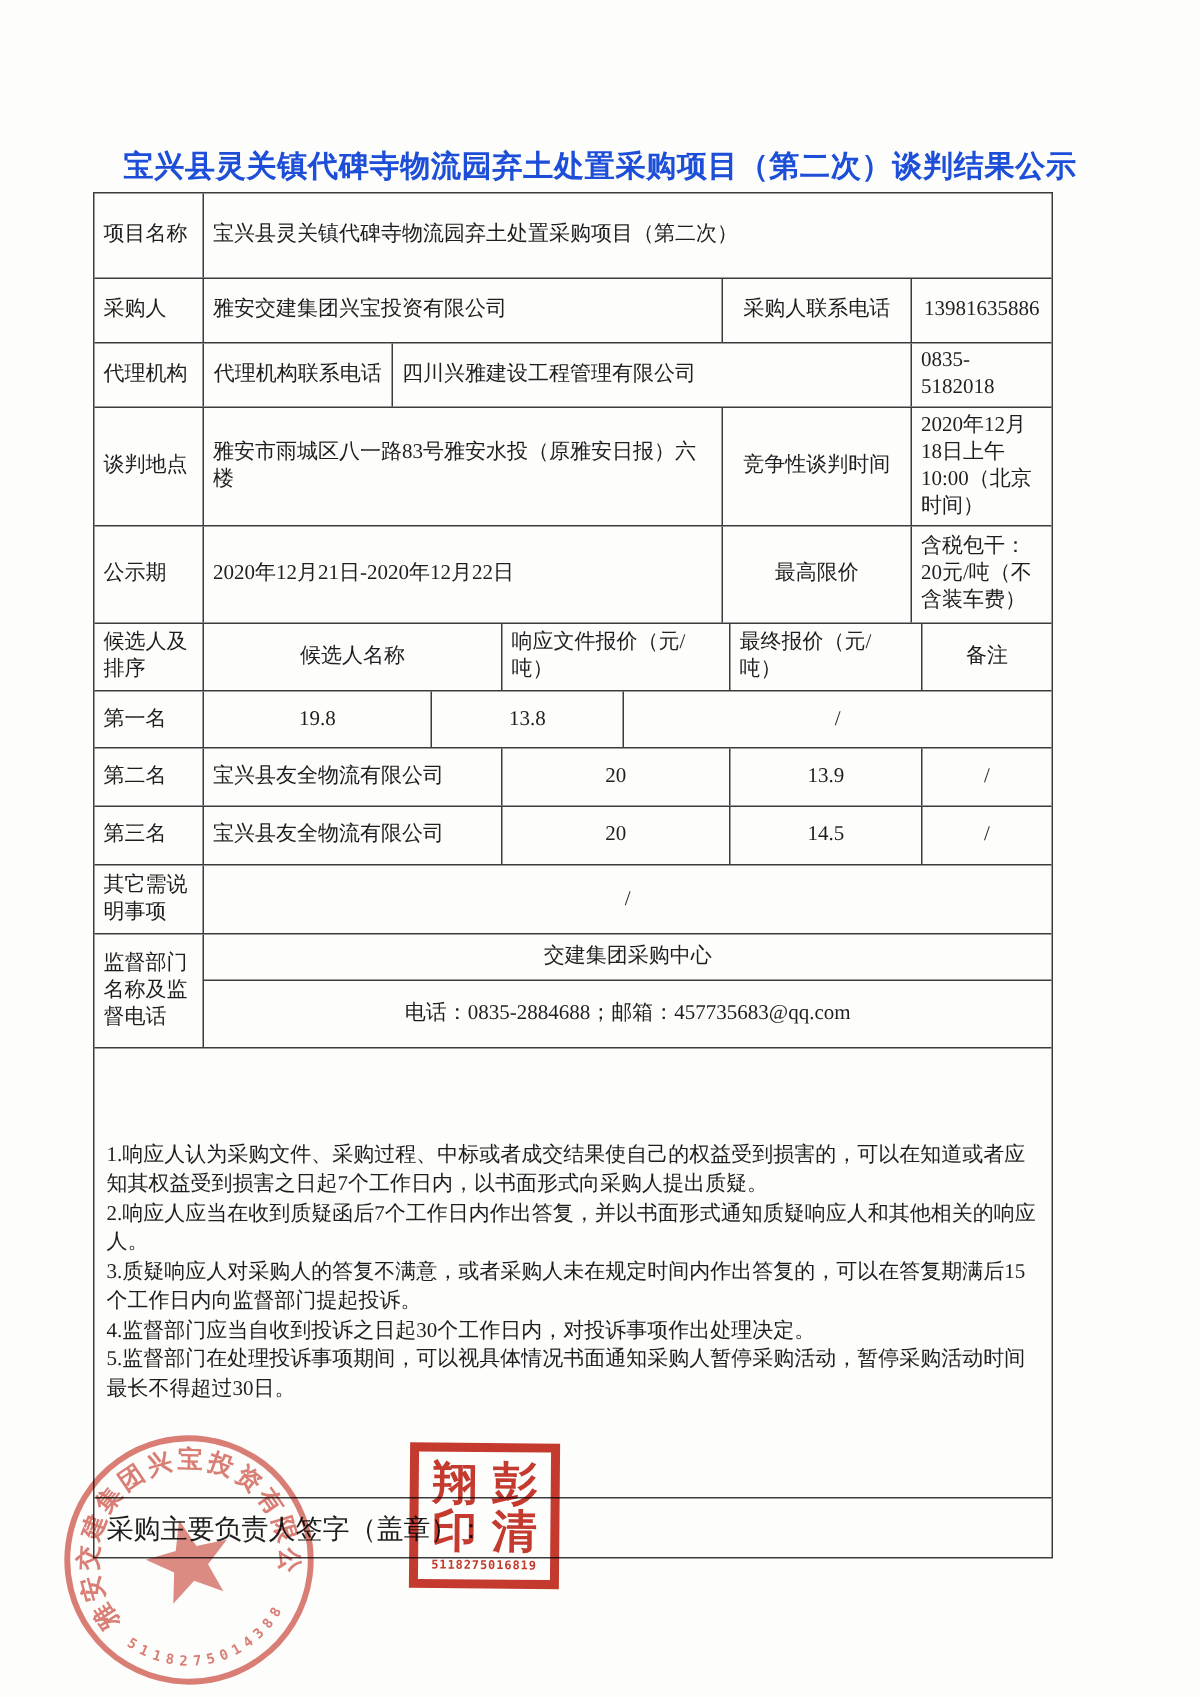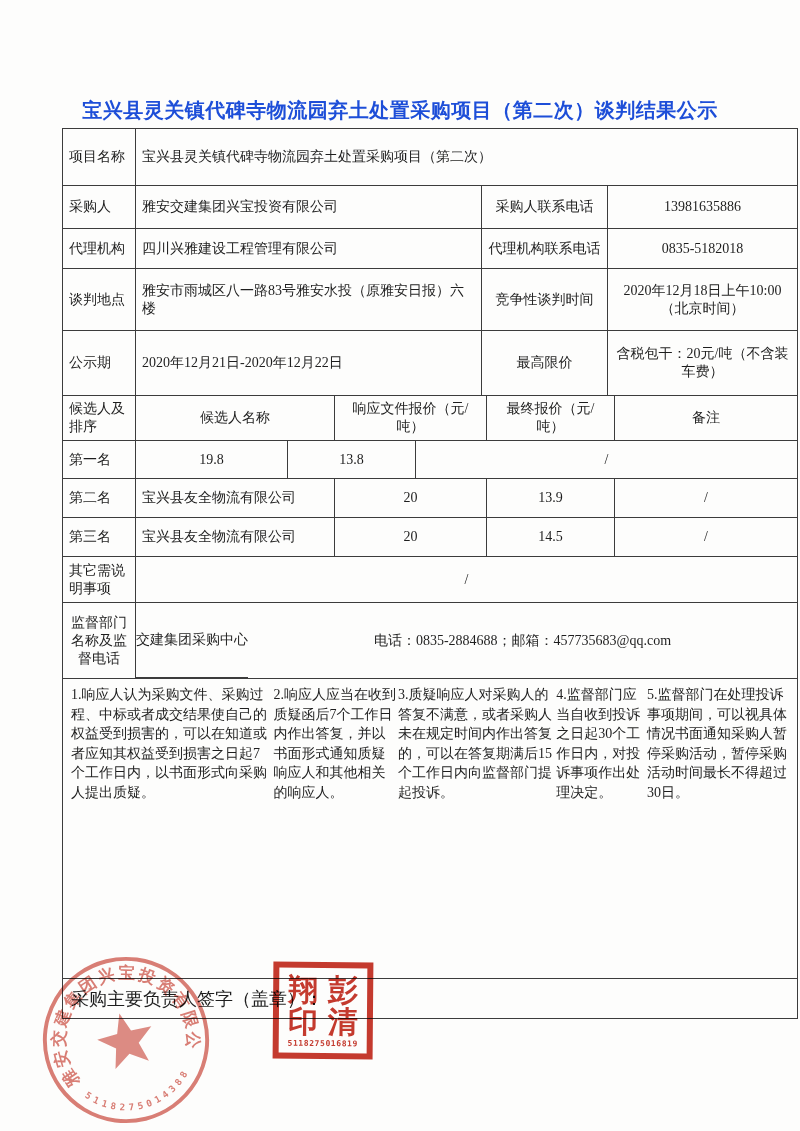--- a/index.html
+++ b/index.html
@@ -9,49 +9,49 @@
     font-family:"Liberation Serif","DejaVu Serif",serif;
   }
   .page{position:absolute;inset:0;}
   .doc-title{
     position:absolute;top:97px;left:0;width:100%;
     text-align:center;font-family:"Liberation Sans","DejaVu Sans",sans-serif;
     font-weight:bold;font-size:20px;letter-spacing:0.5px;color:#1d4ed8;
   }
   
   .tbl{
-    position:absolute;left:62px;top:128px;width:736px;
+    position:absolute;left:62px;top:128px;width:640px;
     border:1px solid #3c3c3c;box-sizing:border-box;
     font-size:14px;line-height:18px;
   }
   .row{display:flex;align-items:stretch;border-bottom:1px solid #3c3c3c;box-sizing:border-box;}
   .row:last-child{border-bottom:none;}
   .c{
     border-right:1px solid #3c3c3c;box-sizing:border-box;
     display:flex;align-items:center;padding:3px 6px;
   }
   .c:last-child{border-right:none;}
-  .ctr{justify-content:center;text-align:center;}
+  .ctr{justify-content:center;text-align:left;}
   .w-lab{width:73px;flex:none;}
   .w-v1{width:346px;flex:none;}
   .w-l2{width:126px;flex:none;padding:3px 2px;}
   .w-v2{flex:1;}
   .w-name{width:199px;flex:none;}
   .w-p1{width:152px;flex:none;}
   .w-p2{width:128px;flex:none;}
   .w-bz{flex:1;}
   .h57{min-height:57px}.h43{min-height:43px}.h40{min-height:40px}
   .h62{min-height:62px}.h65{min-height:65px}.h45{min-height:45px}
   .h38{min-height:38px}.h39{min-height:39px}.h46{min-height:46px}
   .h76{min-height:76px}.h300{min-height:300px}
-  .supwrap{flex:1;display:flex;flex-direction:row;}
+  .supwrap{flex:1;display:flex;flex-direction:column;}
   .sub1{min-height:31px;border-bottom:1px solid #3c3c3c;box-sizing:border-box;
         display:flex;align-items:center;justify-content:center;text-align:center;}
   .sub2{flex:1;display:flex;align-items:center;justify-content:center;text-align:center;}
-  .objcell{flex:1;display:flex;flex-direction:row;justify-content:center;
+  .objcell{flex:1;display:flex;flex-direction:column;justify-content:center;
            padding:6px 8px;line-height:19.5px;font-size:14px;}
   .sigcell{flex:1;display:flex;align-items:center;padding:3px 8px;font-size:18px;}
   
   .seal-square{
     position:absolute;left:273px;top:962px;width:100px;height:97px;
     border:6px solid #c1291c;box-sizing:border-box;
     color:#c1291c;mix-blend-mode:multiply;opacity:0.92;
     display:flex;flex-direction:column;align-items:center;justify-content:center;
     transform:rotate(0.5deg);
   }
@@ -81,22 +81,22 @@
 
     <div class="row h43">
       <div class="c w-lab">采购人</div>
       <div class="c w-v1">雅安交建集团兴宝投资有限公司</div>
       <div class="c w-l2 ctr">采购人联系电话</div>
       <div class="c w-v2 ctr">13981635886</div>
     </div>
 
     <div class="row h40">
       <div class="c w-lab">代理机构</div>
+      <div class="c w-l2 ctr">代理机构联系电话</div>
       <div class="c w-v1">四川兴雅建设工程管理有限公司</div>
-      <div class="c w-l2 ctr">代理机构联系电话</div>
       <div class="c w-v2 ctr">0835-5182018</div>
     </div>
 
     <div class="row h62">
       <div class="c w-lab">谈判地点</div>
       <div class="c w-v1">雅安市雨城区八一路83号雅安水投（原雅安日报）六楼</div>
       <div class="c w-l2 ctr">竞争性谈判时间</div>
       <div class="c w-v2 ctr">2020年12月18日上午10:00（北京时间）</div>
     </div>
 

